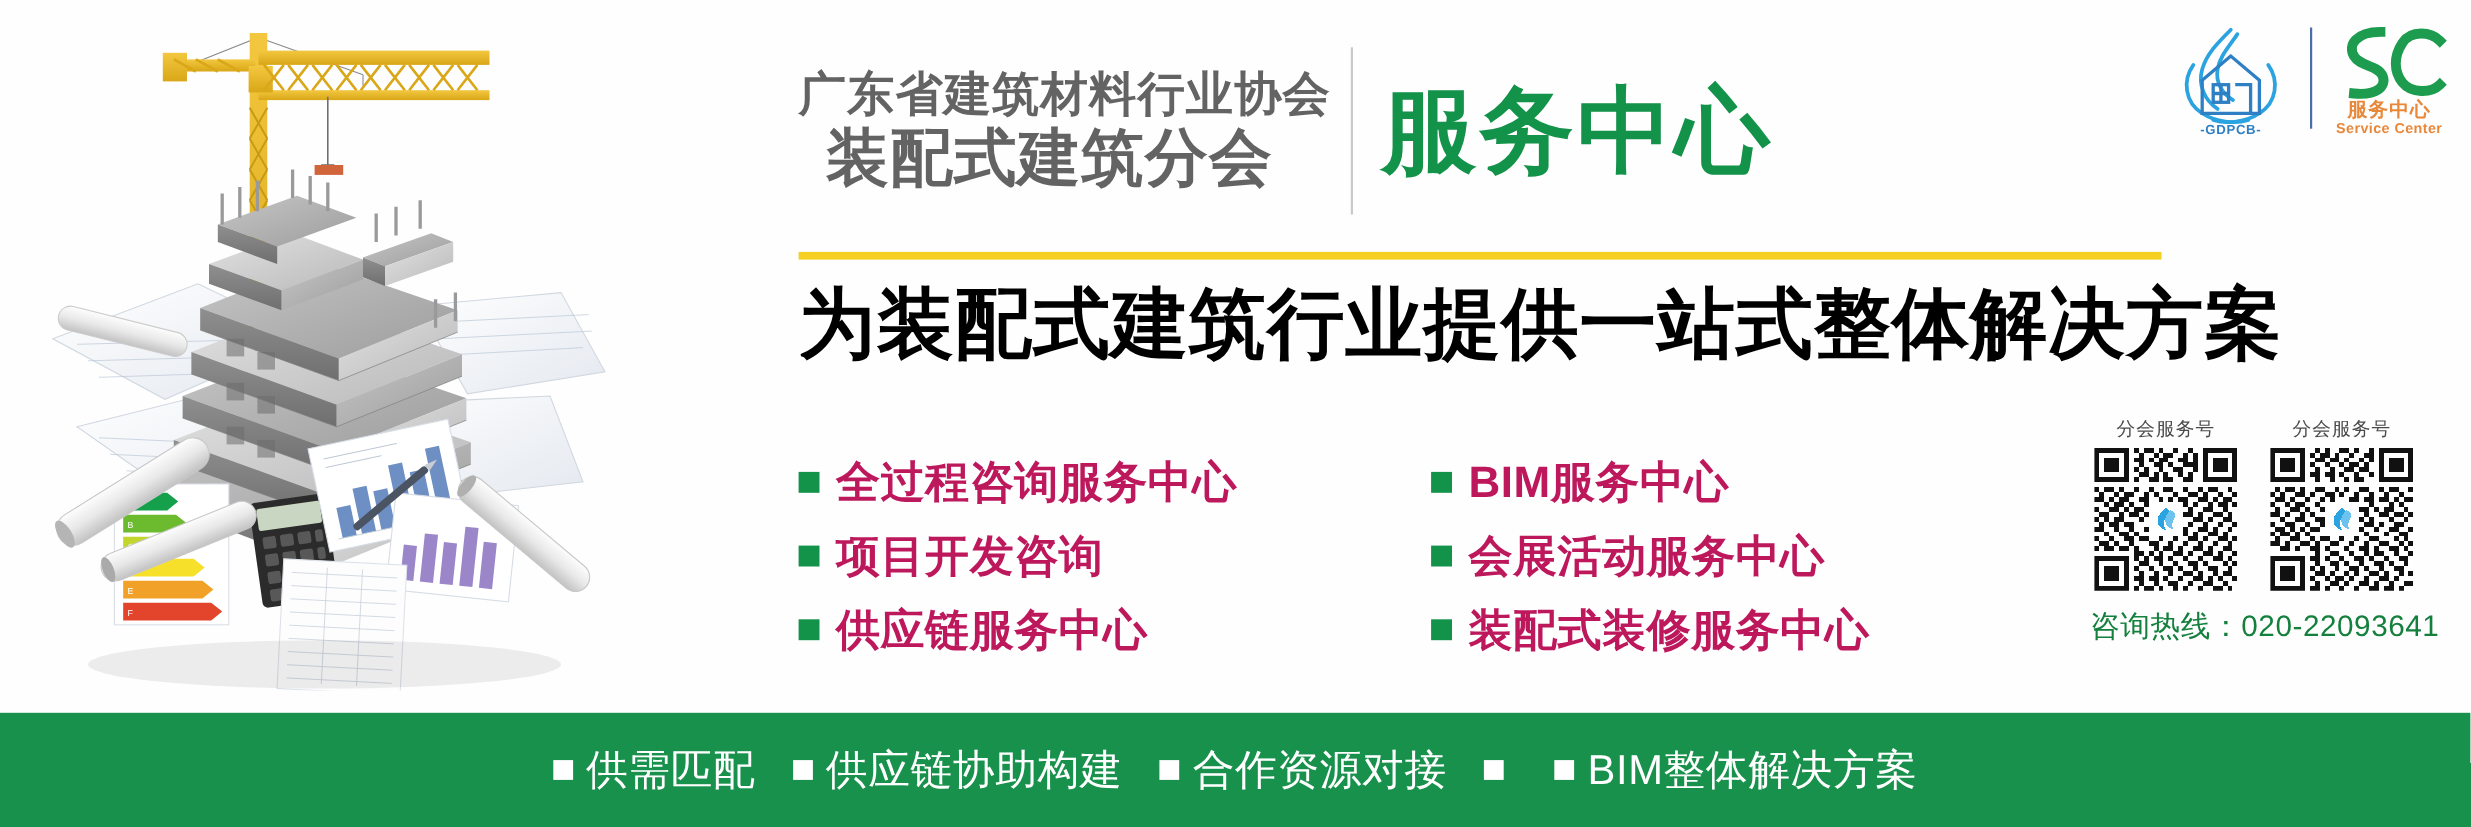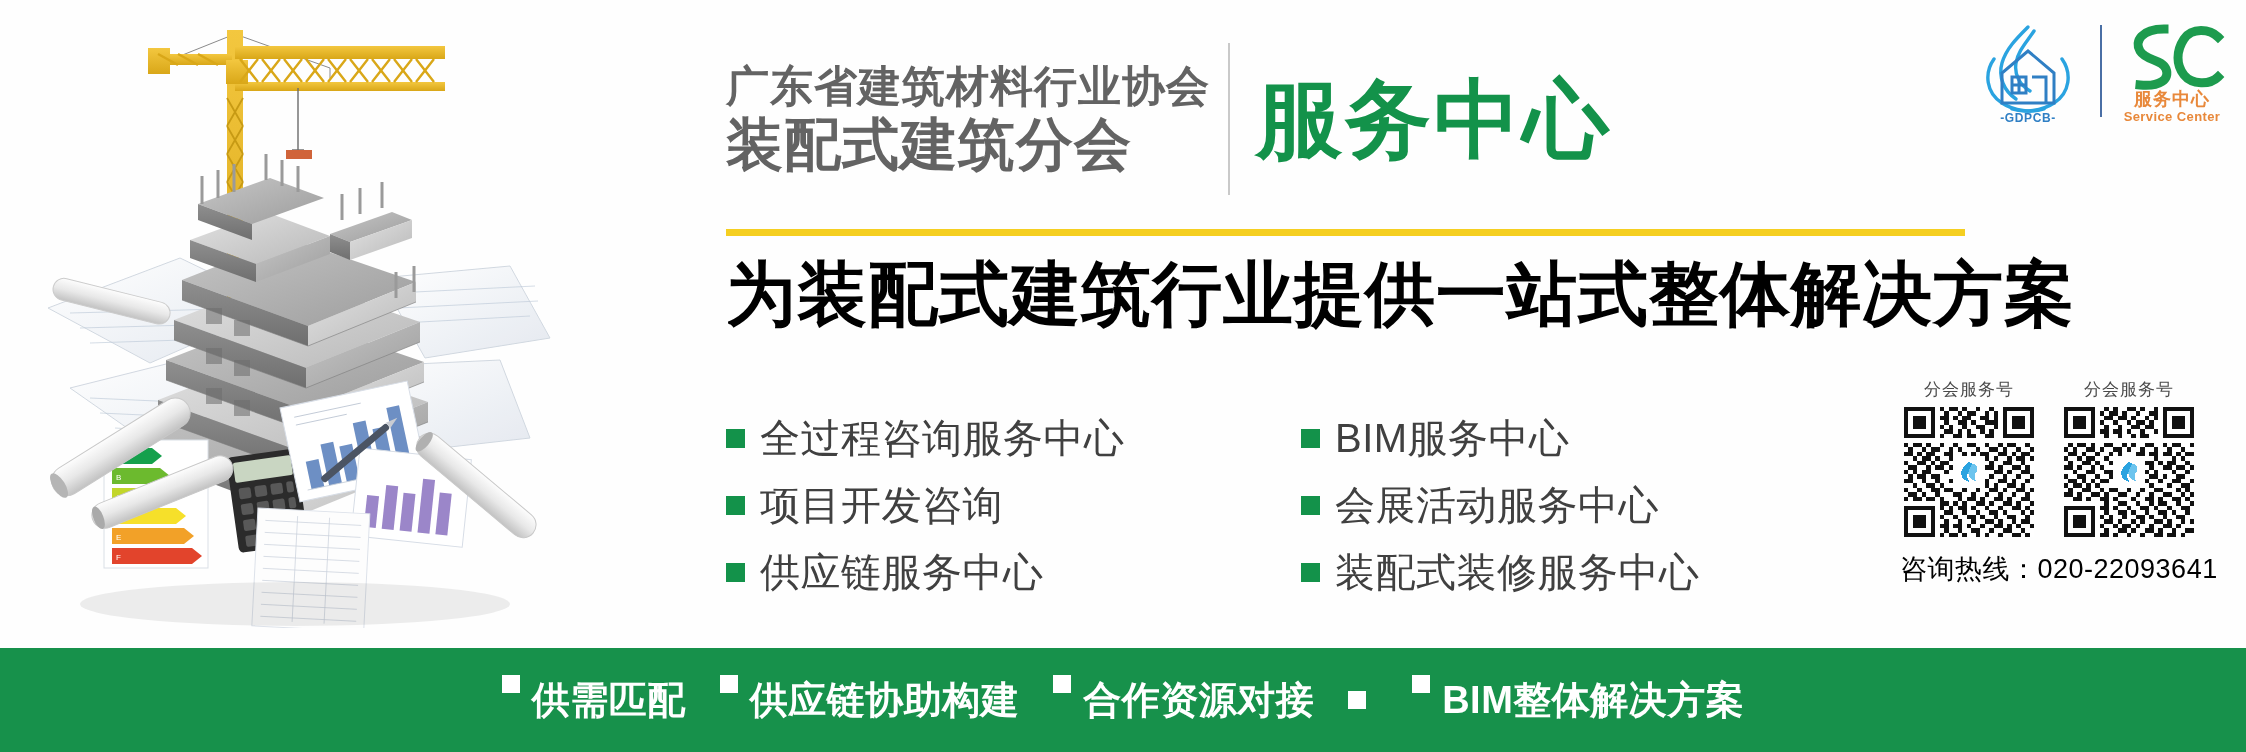--- a/index.html
+++ b/index.html
@@ -55,21 +55,21 @@
     padding-right:14px;
   }
   .assoc-line {
     color:#636363;
     font-weight:bold;
     letter-spacing:1px;
     white-space:nowrap;
     line-height:1.06;
   }
   #assoc-line1 { font-size:43px; }
-  #assoc-line2 { font-size:57px; margin-top:4px; }
+  #assoc-line2 { font-size:57px; margin-top:4px;margin-left:25px; }
   #title-sep {
     width:2px; height:152px;
     background:#c9c9c9;
     flex:0 0 auto;
     margin:0 26px 0 4px;
   }
   #service-center-title {
     color:#13924a;
     font-size:86px;
     font-weight:bold;
@@ -113,23 +113,23 @@
     display:flex; align-items:center;
     white-space:nowrap;
   }
   .svc-bullet {
     width:19px; height:19px;
     background:#13924a;
     flex:0 0 auto;
     margin-right:15px;
   }
   .svc-label {
-    color:#404040;
+    color:#be185d;
     font-size:40px;
-    font-weight:normal;
+    font-weight:bold;
     letter-spacing:0.5px;
   }
 
   
   #qr-block {
     position:absolute;
     right:28px; top:378px;
     width:318px;
   }
   #qr-row { display:flex; gap:22px; justify-content:flex-start;align-items:center; }
@@ -145,37 +145,37 @@
   .qr-canvas {
     width:130px; height:130px;
     margin:0 auto;
     background:#ffffff;
     position:relative;
   }
   .qr-canvas svg { display:block; width:130px; height:130px; }
   #hotline {
     margin-top:14px;
     font-size:27px;
-    color:#000000;
+    color:#15803d;
     letter-spacing:0.5px;
     white-space:nowrap;
   }
 
   
   #bottom-bar {
     position:absolute;
     left:0; bottom:0;
     width:2246px; height:104px;
     background:#17914b;
     display:flex;
     align-items:center;
     justify-content:center;
     gap:34px;
   }
-  .bar-item { display:flex; align-items:flex-start; white-space:nowrap;font-weight:bold; }
+  .bar-item { display:flex; align-items:center; white-space:nowrap; }
   .bar-bullet {
     width:18px; height:18px;
     background:#ffffff;
     flex:0 0 auto;
     margin-right:12px;
   }
   .bar-label {
     color:#ffffff;
     font-size:38px;
     letter-spacing:0.5px;

